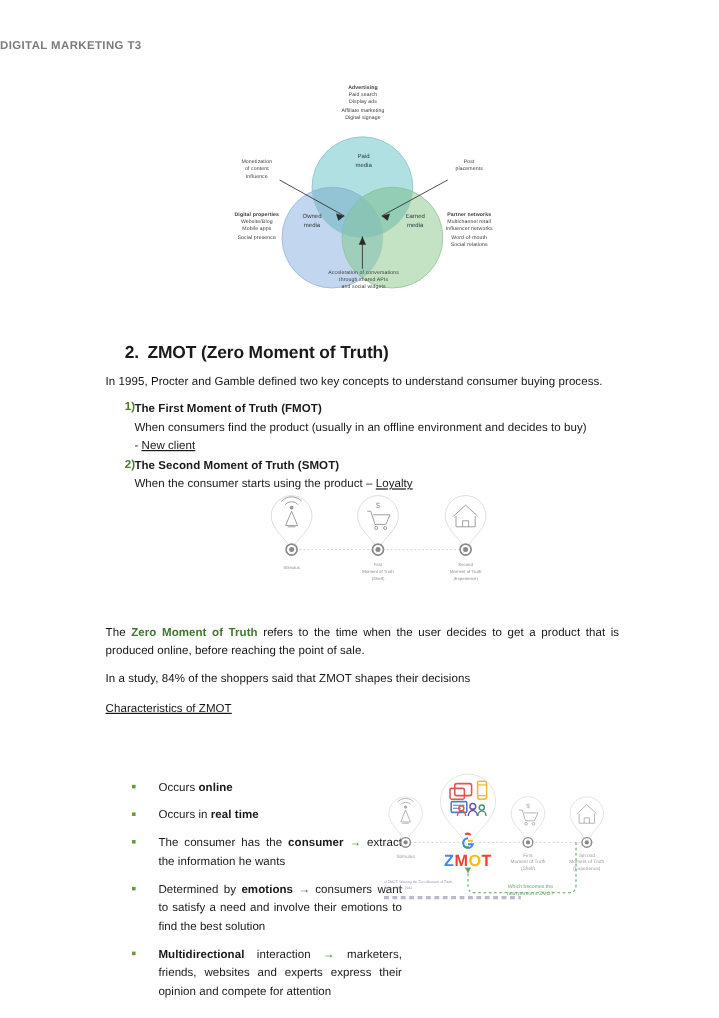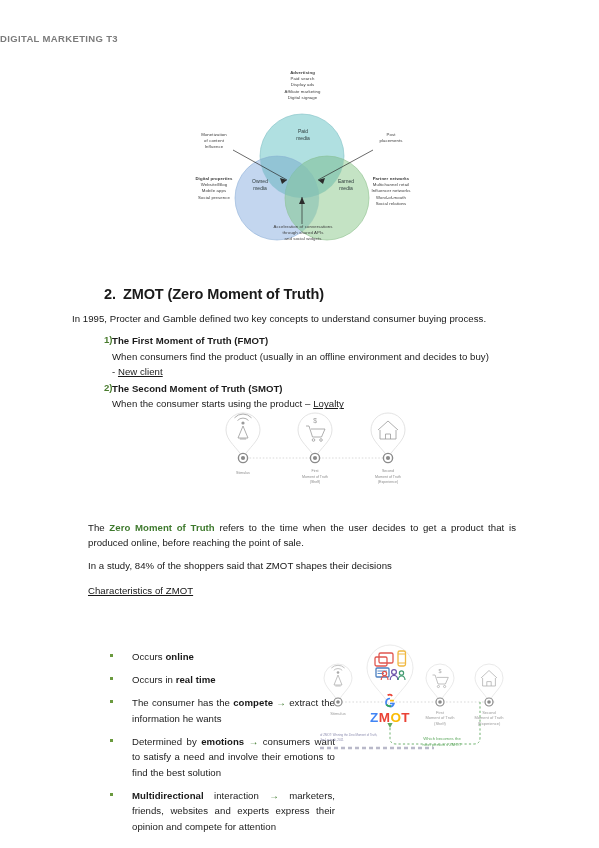--- a/index.html
+++ b/index.html
@@ -44,21 +44,21 @@
   
   h2.sec-title{
     position:absolute;left:104px;top:286px;margin:0;
     font-size:14.5px;font-weight:bold;letter-spacing:-.1px;
   }
   h2.sec-title .num{margin-right:7px;}
   .p{
     position:absolute;font-size:9.6px;line-height:1.55;color:#161616;
     letter-spacing:.05px;
   }
-  .p-intro{left:72px;top:312px;width:420px;}
+  .p-intro{left:88px;top:312px;width:420px;}
   .p-google{left:88px;top:498px;width:420px;}
   .p-zmotdef{left:88px;top:521px;width:428px;text-align:justify;}
   .p-study{left:88px;top:559px;width:420px;}
   .p-charact{left:88px;top:584px;width:420px;}
   .u{text-decoration:underline;}
   .green{color:#3f7a2e;font-weight:bold;}
   .arrow{color:#3f7a2e;font-weight:bold;}
 
   
   .olist{position:absolute;left:104px;top:334px;width:430px;}
@@ -273,21 +273,21 @@
       <div class="btext"><span>Occurs </span><b>online</b></div>
     </div>
 
     <div class="bitem">
       <span class="bdot"></span>
       <div class="btext"><span>Occurs in </span><b>real time</b></div>
     </div>
 
     <div class="bitem">
       <span class="bdot"></span>
-      <div class="btext"><span>The consumer has the </span><b>compete</b> <span class="arrow">→</span><span> extract the information he wants</span></div>
+      <div class="btext"><span>The consumer has the </span><b>consumer</b> <span class="arrow">→</span><span> extract the information he wants</span></div>
     </div>
 
     <div class="bitem">
       <span class="bdot"></span>
       <div class="btext"><span>Determined by </span><b>emotions</b> <span class="arrow">→</span><span> consumers want to satisfy a need and involve their emotions to find the best solution</span></div>
     </div>
 
     <div class="bitem">
       <span class="bdot"></span>
       <div class="btext"><b>Multidirectional</b><span> interaction </span><span class="arrow">→</span><span> marketers, friends, websites and experts express their opinion and compete for attention</span></div>

